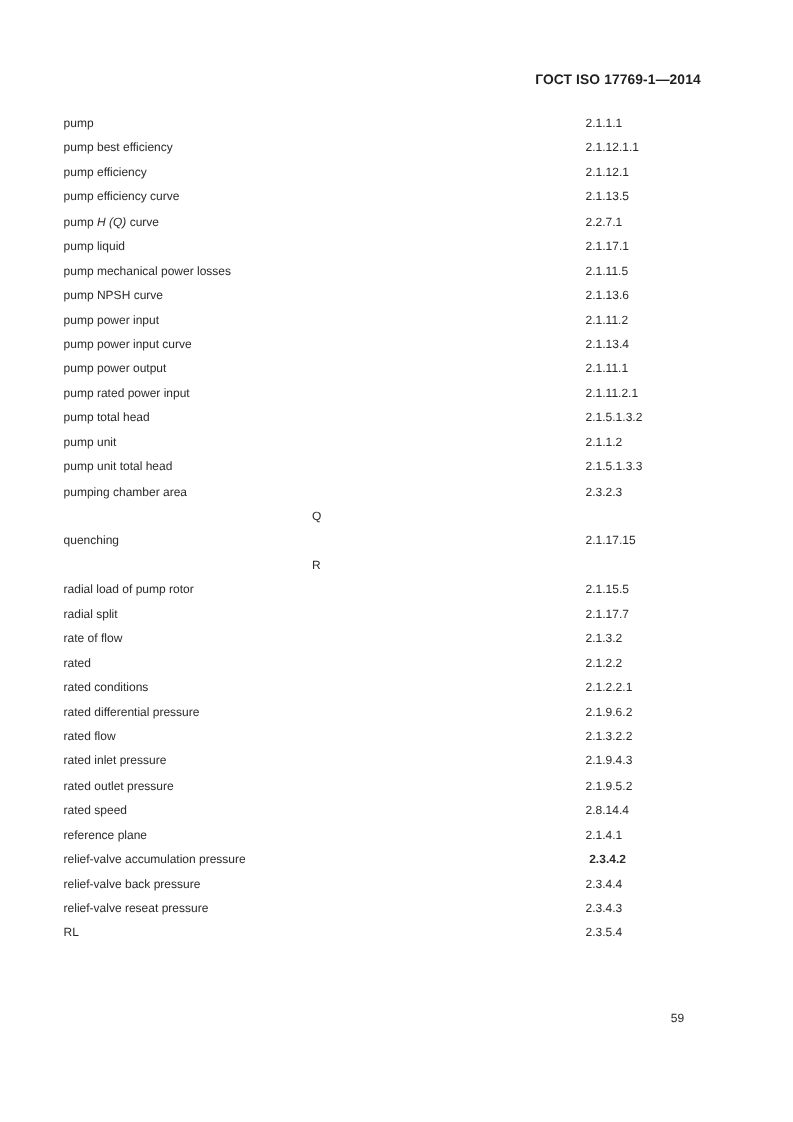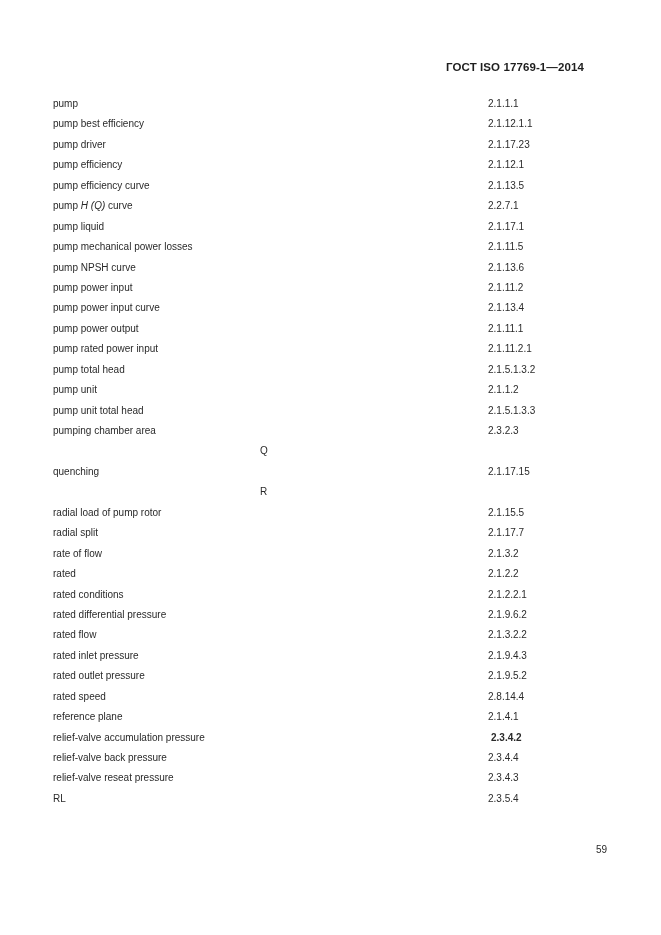--- a/index.html
+++ b/index.html
@@ -5,40 +5,36 @@
     html, body { margin: 0; padding: 0; background: #ffffff; }
     body { width: 661px; height: 935px; position: relative; overflow: hidden;
            font-family: "Liberation Sans", sans-serif; color: #2a2a2a; }
     .header { position: absolute; left: 426px; top: 61px; font-size: 11.5px; font-weight: bold; color: #1e1e1e; letter-spacing: 0.1px; margin-left: 20px; }
     .index { position: absolute; left: 0; top: 94px; width: 661px; }
     .row { position: relative; height: 20.45px; font-size: 10px; }
     .term { position: absolute; left: 53px; top: 4px; white-space: nowrap; text-align: right; }
     .ref { position: absolute; left: 488px; top: 4px; white-space: nowrap; text-align: center; }
     .ref.indent { left: 491px; font-weight: bold; }
     .letter { position: absolute; left: 260px; top: 4px; }
-    .pagenum { position: absolute; left: 596px; top: 844px; font-size: 10px; color: #2a2a2a; }
+    .pagenum { position: absolute; left: 559px; top: 844px; font-size: 10px; color: #2a2a2a; }
     i { }
   </style>
 </head>
 <body>
 
 <div class="header">ГОСТ ISO 17769-1—2014</div>
 
 <div class="index">
   <div class="row">
       <span class="term">pump</span>
       <span class="ref">2.1.1.1</span>
     </div>
   <div class="row">
       <span class="term">pump best efficiency</span>
       <span class="ref">2.1.12.1.1</span>
-    </div>
-  <div class="row">
-      <span class="term">pump driver</span>
-      <span class="ref">2.1.17.23</span>
     </div>
   <div class="row">
       <span class="term">pump efficiency</span>
       <span class="ref">2.1.12.1</span>
     </div>
   <div class="row">
       <span class="term">pump efficiency curve</span>
       <span class="ref">2.1.13.5</span>
     </div>
   <div class="row">

